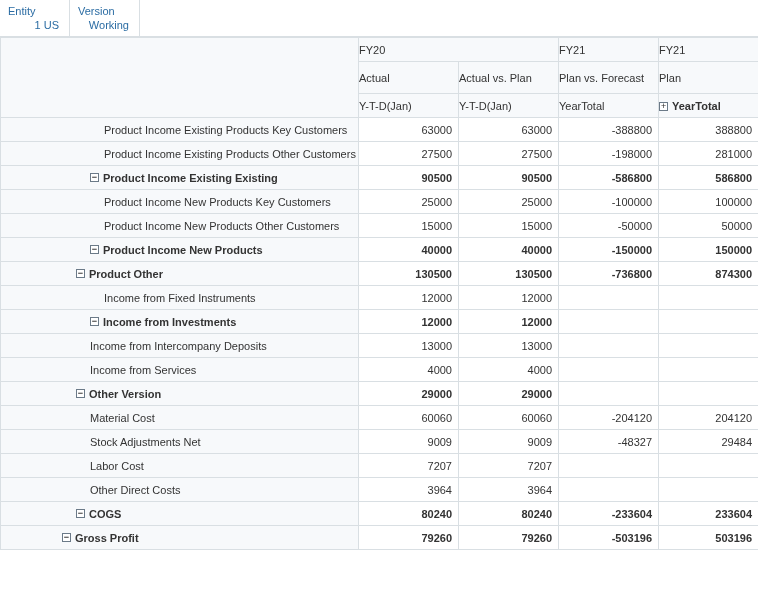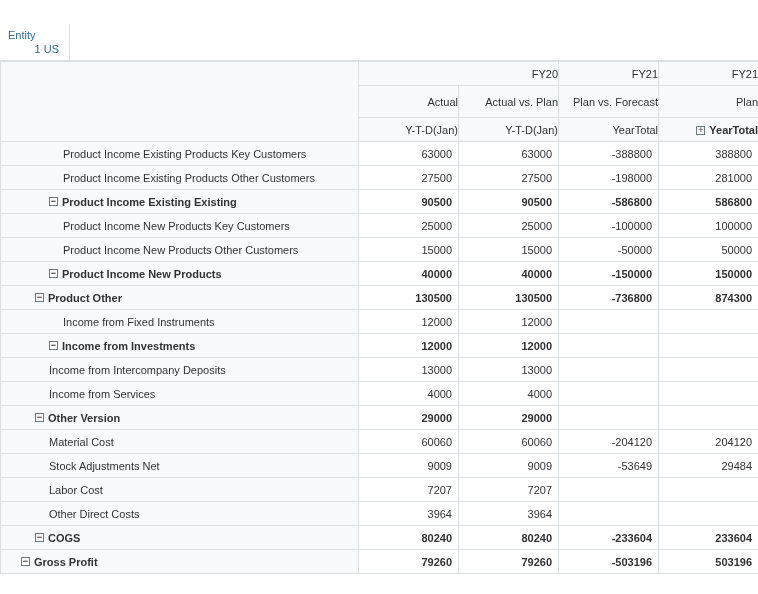--- a/index.html
+++ b/index.html
@@ -12,59 +12,59 @@
     width: 758px;
   }
   .pov-bar {
     display: flex;
     border-bottom: 1px solid #d9dfe3;
   }
   .pov-item {
     border-right: 1px solid #d9dfe3;
     padding: 4px 10px 4px 8px;
     min-width: 70px;
-    margin-top: 24px;
   }
   .pov-label { color: #2b6ca3; font-size: 11px; line-height: 14px; }
   .pov-value { color: #2b6ca3; font-size: 11px; line-height: 14px; text-align: right; }
 
   table {
     border-collapse: collapse;
     width: 100%;
     table-layout: fixed;
   }
   th, td {
     border: 1px solid #d9dfe3;
     padding: 0;
     height: 24px;
     vertical-align: middle;
   }
   th {
     background: #f7f9fb;
     font-weight: normal;
     color: #333;
-    text-align: right;
+    text-align: left;
     font-size: 11px;
   }
   .col-rowhdr { width: 358px; }
   .col-data { width: 100px; }
 
   .hdr-period { height: 32px; }
 
   td.rowlabel {
     background: #f7f9fb;
     font-size: 11px;
     color: #333;
     white-space: nowrap;
     overflow: hidden;
   }
   td.rowlabel .labelwrap {
     display: flex;
     align-items: center;
     height: 100%;
+    padding-left: 41px;
   }
   td.rowlabel .indent { display:inline-block; }
   td.rowlabel .toggle {
     width: 9px; height: 9px;
     border: 1px solid #6b7a88;
     display: inline-flex;
     align-items: center;
     justify-content: center;
     font-size: 9px;
     line-height: 7px;
@@ -101,20 +101,24 @@
   }
   .hdr-bold { font-weight: bold; }
 </style>
 </head>
 <body>
 
 <div class="pov-bar">
   <div class="pov-item">
     <div class="pov-label">Entity</div>
     <div class="pov-value">1 US</div>
+  </div>
+  <div class="pov-item">
+    <div class="pov-label">Version</div>
+    <div class="pov-value">Working</div>
   </div>
 </div>
 
 <table>
   <colgroup>
     <col class="col-rowhdr">
     <col class="col-data">
       <col class="col-data">
       <col class="col-data">
       <col class="col-data">
@@ -308,21 +312,21 @@
       </tr>
       <tr>
         <td class="rowlabel">
           <span class="labelwrap">
             <span class="indent" style="width: 48px;"></span>
             <span>Stock Adjustments Net</span>
           </span>
         </td>
         <td class="datacell">9009</td>
         <td class="datacell">9009</td>
-        <td class="datacell">-53649</td>
+        <td class="datacell">-48327</td>
         <td class="datacell">29484</td>
       </tr>
       <tr>
         <td class="rowlabel">
           <span class="labelwrap">
             <span class="indent" style="width: 48px;"></span>
             <span>Labor Cost</span>
           </span>
         </td>
         <td class="datacell">7207</td>

